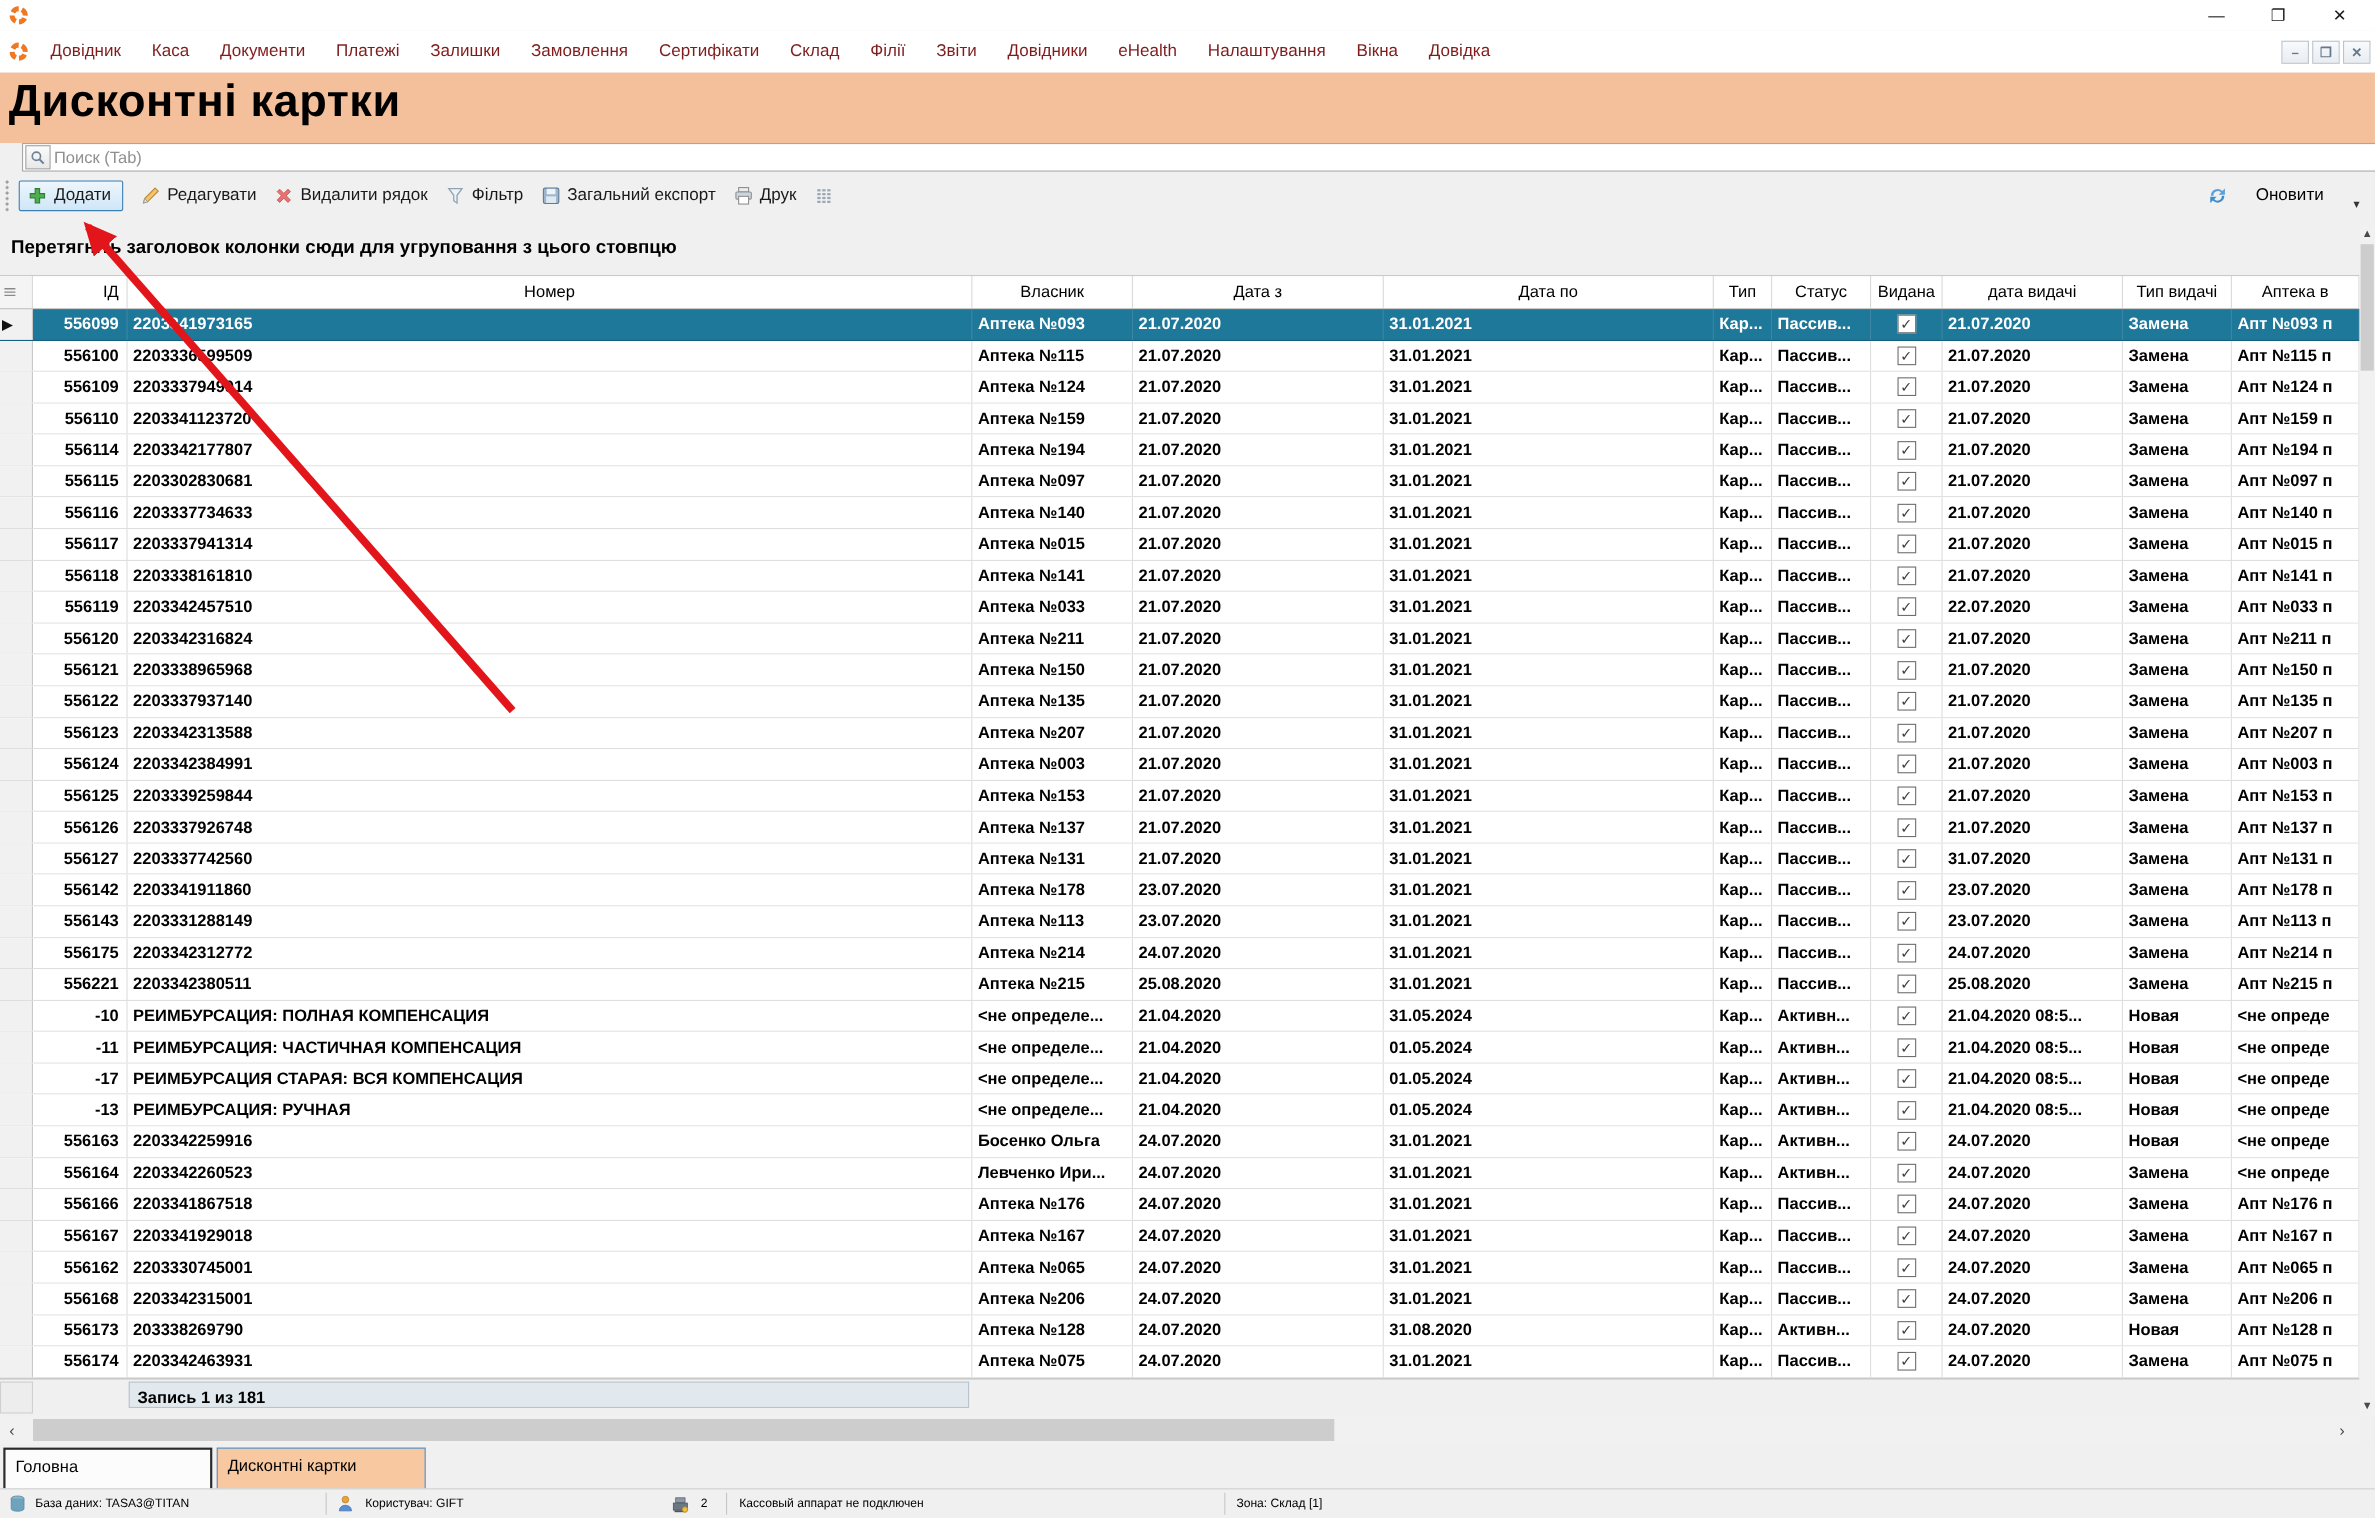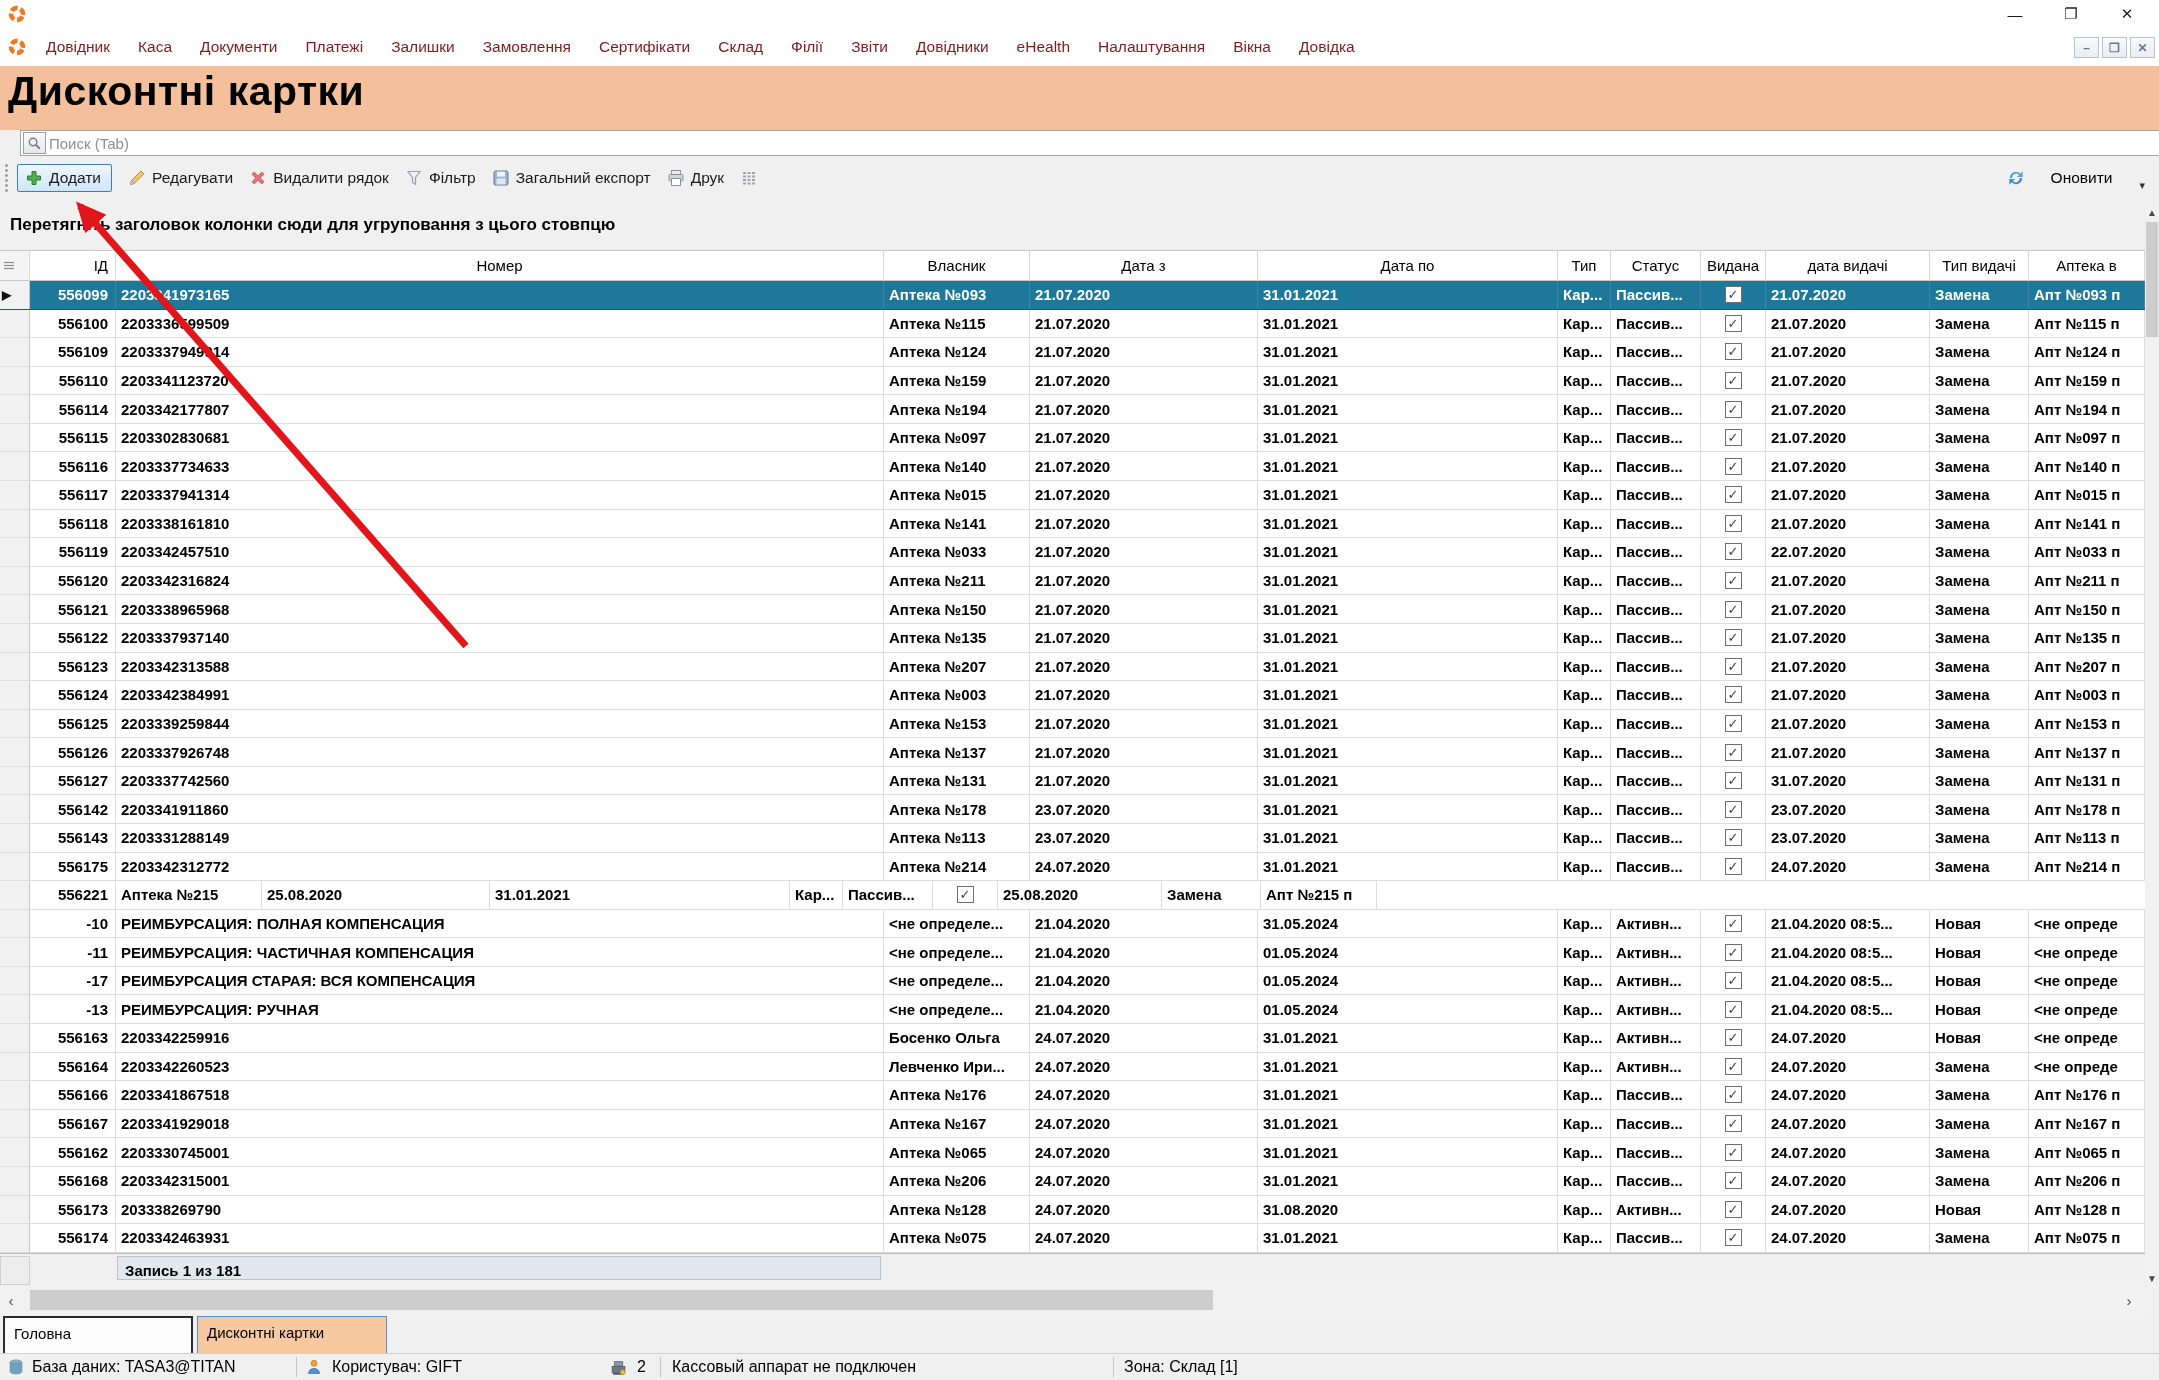--- a/index.html
+++ b/index.html
@@ -70,21 +70,21 @@
   #vscroll { position:absolute; left:2145px; top:205px; width:14px; height:1082px; background:#f1f1f1; }
   .vs-up { position:absolute; left:0; top:0; width:14px; height:16px; text-align:center; font-size:10px; color:#4a4a4a; line-height:16px; }
   .vs-down { position:absolute; left:0; bottom:0; width:14px; height:16px; text-align:center; font-size:10px; color:#4a4a4a; line-height:16px; }
   .vs-thumb { position:absolute; left:1px; top:17px; width:12px; height:115px; background:#cdcdcd; }
   
   #tabsrow { position:absolute; left:0; top:1313px; width:2159px; height:40px; background:#f0f0f0; }
   .tab { position:absolute; top:3px; height:46px; font-size:15px; line-height:31px; padding-left:9px; white-space:nowrap; }
   .tab-home { left:3px; width:190px; background:#fcfcfc; border:2px solid #2b2b2b; }
   .tab-active { left:197px; width:190px; background:#f8c9a1; border:1px solid #4f93d0; }
   
-  #statusbar { position:absolute; left:0; top:1353px; width:2159px; height:27px; background:#f0f0f0; border-top:1px solid #cfcfcf; font-size:16px; }
+  #statusbar { position:absolute; left:0; top:1353px; width:2159px; height:27px; background:#f0f0f0; border-top:1px solid #cfcfcf; font-size:11px; }
   .sb-item { position:absolute; top:0; height:26px; line-height:26px; white-space:nowrap; }
   .sb-sep { position:absolute; top:3px; width:1px; height:20px; background:#c6c6c6; }
   .sb-icon { position:absolute; top:5px; width:16px; height:16px; }
   
   #arrow-overlay { position:absolute; left:0; top:0; width:2159px; height:1380px; pointer-events:none; z-index:50; }
   svg { display:block; }
 </style>
 </head>
 <body>
 
@@ -615,20 +615,21 @@
             <span class="checkbox checked"></span>
           </div>
           <div class="cell c9">24.07.2020</div>
           <div class="cell c10">Замена</div>
           <div class="cell c11">Апт №214 п</div>
         </div>
 
         <div class="trow">
           <div class="cell c0"></div>
           <div class="cell c1">556221</div>
+          <div class="cell c2">2203342380511</div>
           <div class="cell c3">Аптека №215</div>
           <div class="cell c4">25.08.2020</div>
           <div class="cell c5">31.01.2021</div>
           <div class="cell c6">Кар...</div>
           <div class="cell c7">Пассив...</div>
           <div class="cell c8">
             <span class="checkbox checked"></span>
           </div>
           <div class="cell c9">25.08.2020</div>
           <div class="cell c10">Замена</div>

